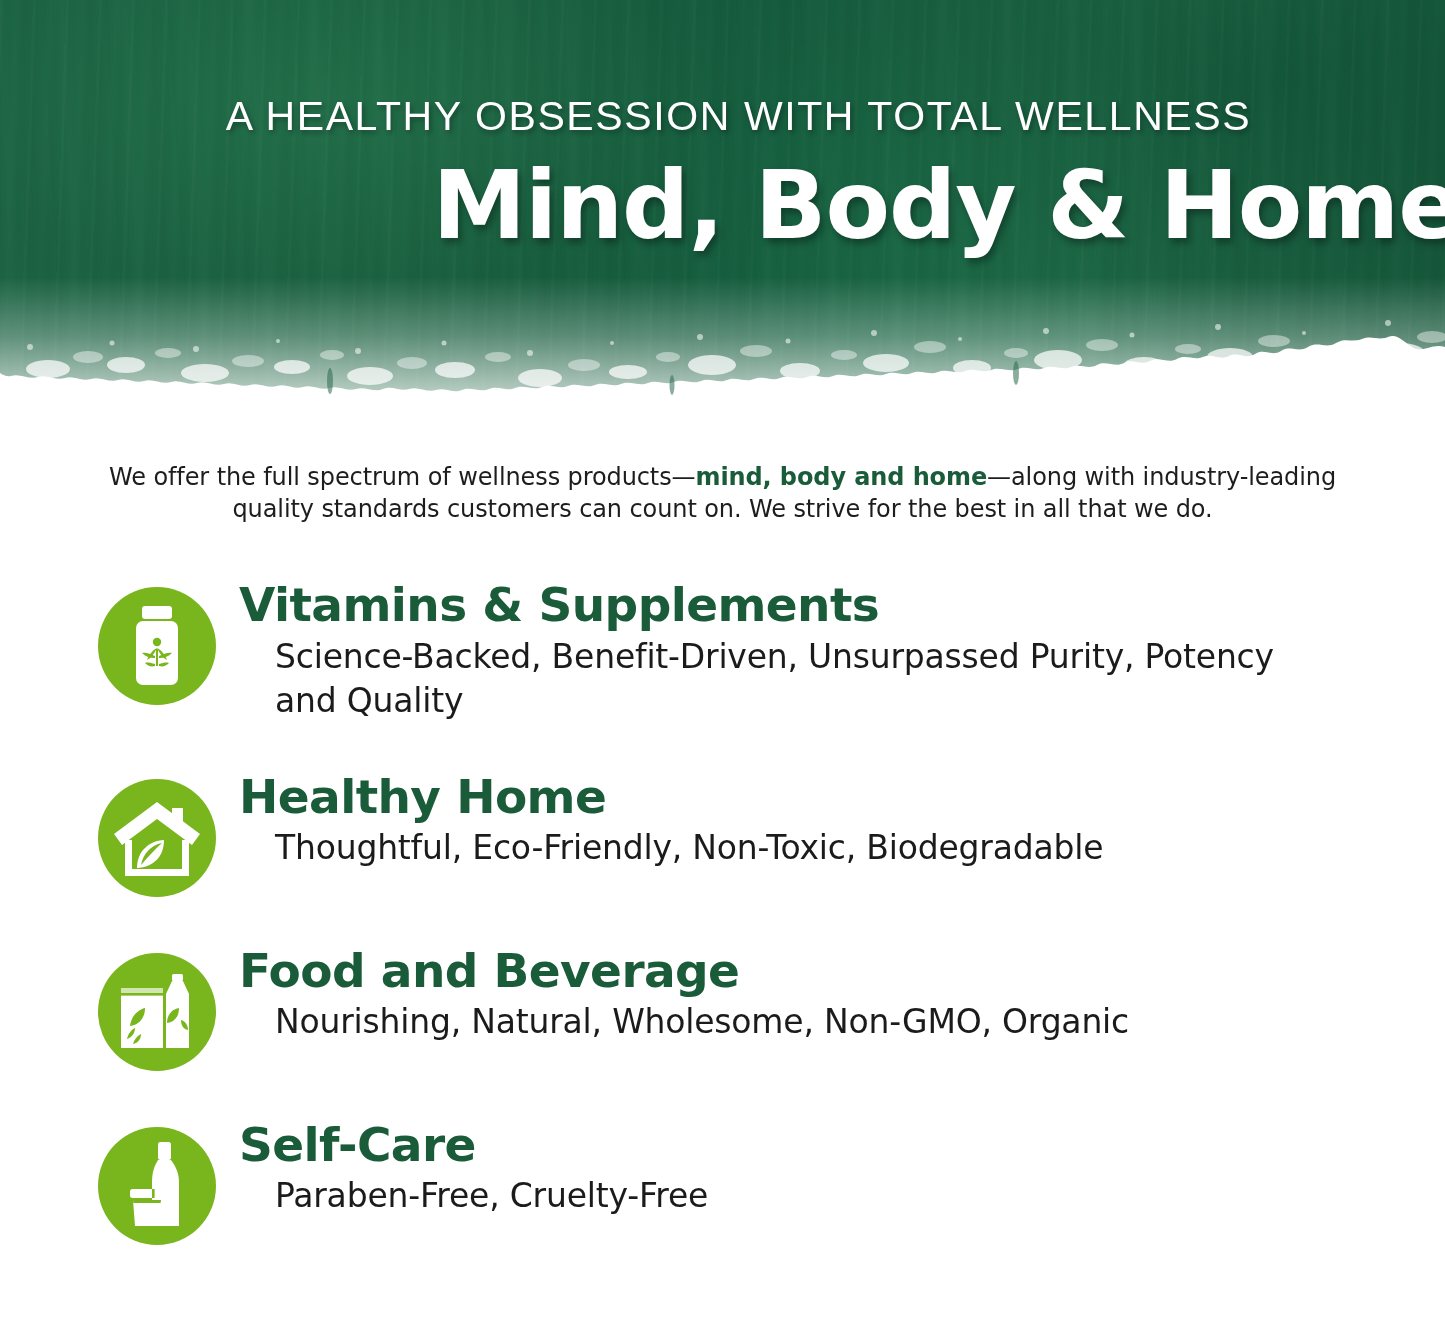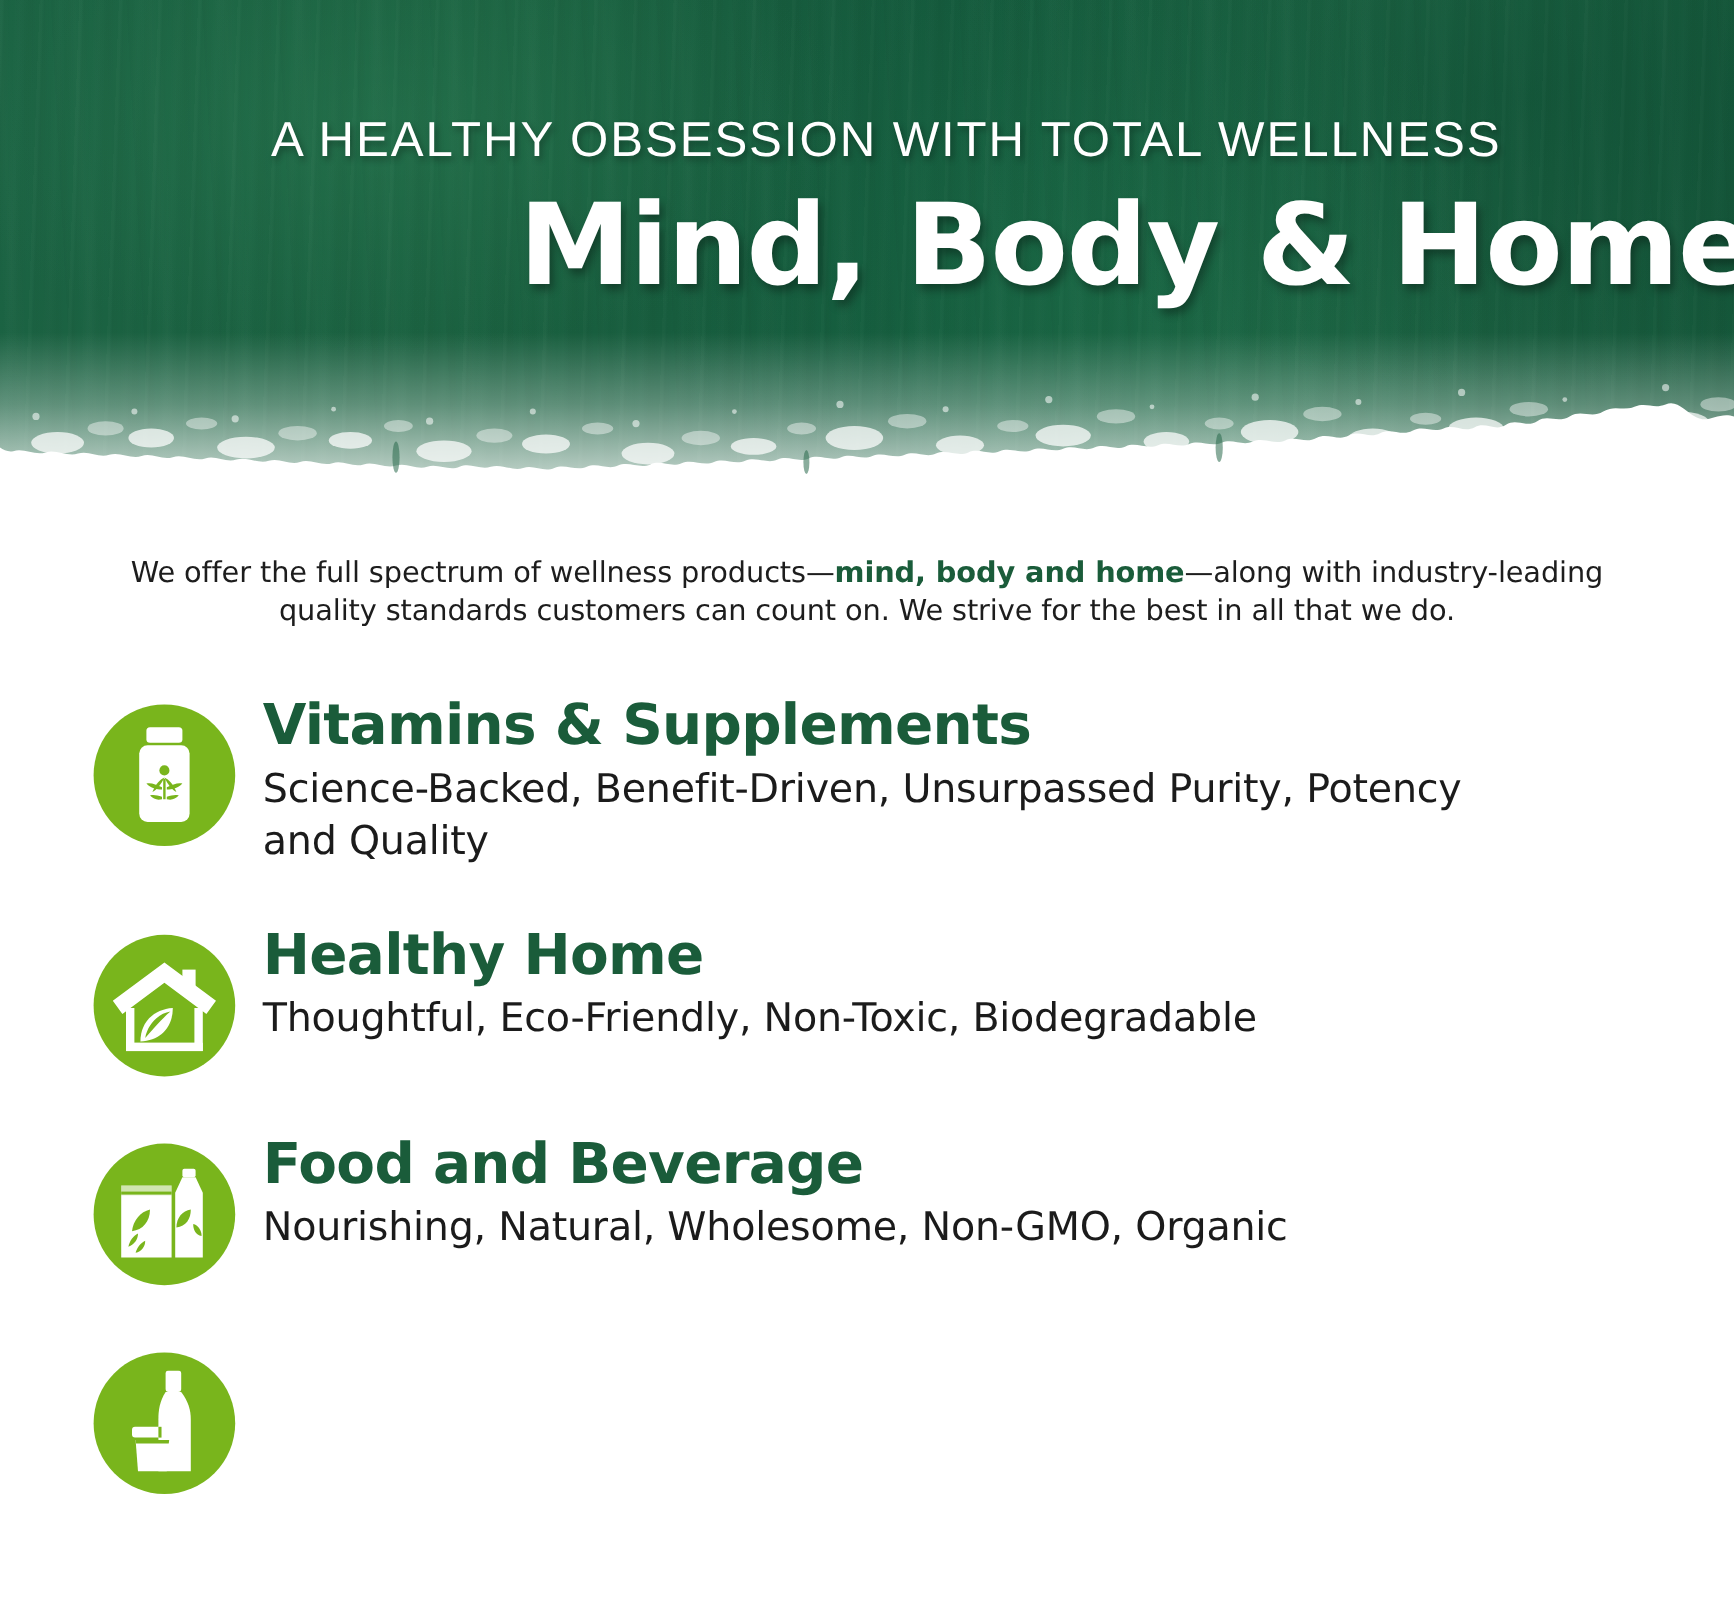--- a/index.html
+++ b/index.html
@@ -131,21 +131,21 @@
     line-height:1.32;
     letter-spacing:-0.1px;
   }
   .lede b {
     color:#1a5c3a;
     font-weight:700;
   }
 
   .features {
     margin-top:52px;
-    padding-left:78px;
+    padding-left:98px;
   }
 
   .feature {
     position:relative;
     display:flex;
     align-items:flex-start;
     margin-bottom:46px;
   }
   .feature:last-child { margin-bottom:0; }
 
@@ -179,20 +179,21 @@
 
   .feature-desc {
     margin-top:4px;
     color:#1b1b1b;
     font-family:"DejaVu Sans", sans-serif;
     font-weight:400;
     font-size:33px;
     line-height:1.33;
     letter-spacing:-0.2px;
     max-width:1070px;
+    margin-left:36px;
   }
 </style>
 </head>
 <body>
 
 <div id="page">
 
   <div class="hero">
     <div class="hero-bg"></div>
     <div class="hero-texture"></div>
@@ -401,17 +402,21 @@
             <rect x="32" y="0" width="13" height="18" rx="2.5" fill="#ffffff"></rect>
             <path d="M32 18 L45 18 C51 26 53 33 53 41 L53 84 L26 84 L26 41 C26 33 27 26 32 18 Z" fill="#ffffff"></path>
 
             <rect x="4" y="47" width="34" height="9" rx="2.5" fill="#ffffff"></rect>
             <path d="M7 58 L35 58 L33 84 L9 84 Z" fill="#ffffff"></path>
 
             <path d="M7 58 L35 58 L34.6 61 L7.4 61 Z" fill="#79b51c"></path>
             <rect x="26" y="47" width="2.6" height="9" fill="#79b51c"></rect>
           </svg>
         </div>
+        <div class="feature-text">
+          <div class="feature-title">Self-Care</div>
+          <div class="feature-desc">Paraben-Free, Cruelty-Free</div>
+        </div>
       </div>
 
     </div>
   </div>
 </div>
 
 </body></html>

